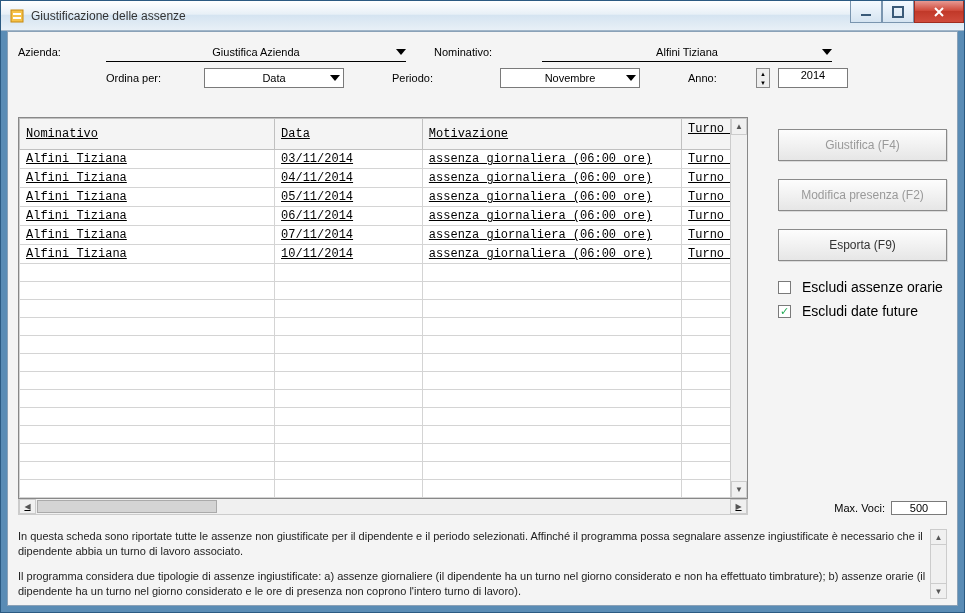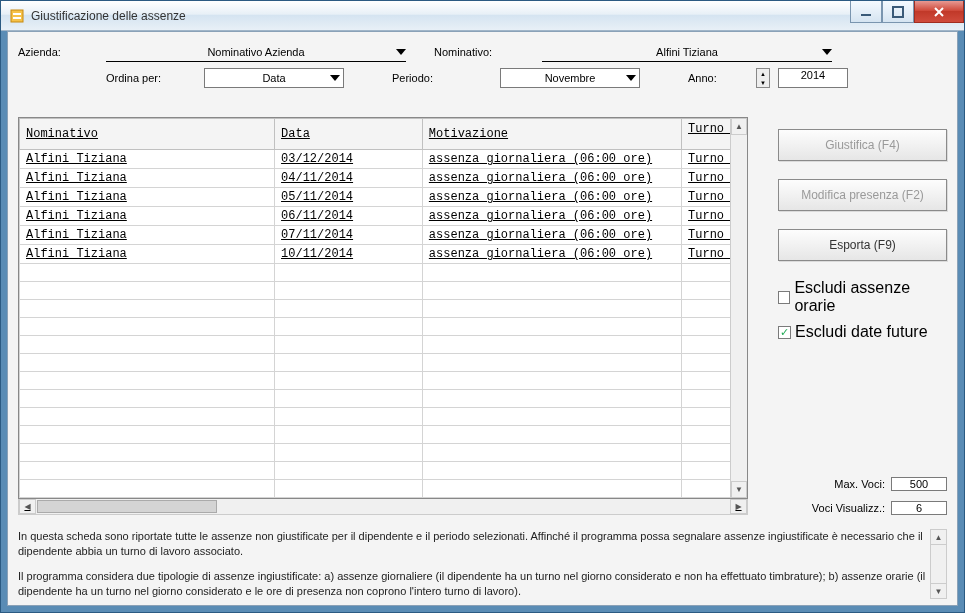--- a/index.html
+++ b/index.html
@@ -37,21 +37,21 @@
   .vscroll { position: absolute; right: 0; top: 0; bottom: 0; width: 17px; background: #f0f0f0; border-left: 1px solid #ccc; }
   .vscroll .arrow { height: 17px; display: flex; align-items: center; justify-content: center; background: #f0f0f0; border: 1px solid #ccc; font-size: 8px; color: #555; }
   .vscroll .arrow.down { position: absolute; bottom: 0; left: 0; right: 0; }
   .hscroll { height: 17px; background: #f0f0f0; border: 1px solid #ccc; display: flex; align-items: center; margin-top: -1px; }
   .hscroll .arrow { width: 17px; height: 15px; display: flex; align-items: center; justify-content: center; font-size: 8px; color: #555; border: 1px solid #ccc; }
   .hscroll .thumb { width: 180px; height: 13px; background: #d4d4d4; border: 1px solid #aaa; margin-left: 1px; }
 
   .sidebar { flex: 1; padding-left: 30px; padding-top: 12px; display: flex; flex-direction: column; gap: 18px; }
   .btn { height: 32px; border: 1px solid #8a8a8a; background: linear-gradient(to bottom, #fdfdfd, #e6e6e6); display: flex; align-items: center; justify-content: center; font-size: 12px; color: #333; box-shadow: 1px 1px 0 rgba(0,0,0,0.1); }
   .btn:disabled, .btn.disabled { color: #9a9a9a; }
-  .chk-row { display: flex; align-items: center; gap: 4px; font-size: 16px; }
+  .chk-row { display: flex; align-items: center; gap: 11px; font-size: 14px; }
   .chk { width: 13px; height: 13px; border: 1px solid #7a7a7a; background: #fff; display: inline-flex; align-items: center; justify-content: center; }
   .chk.checked::after { content: "✓"; font-size: 11px; color: #2a5; line-height: 1; }
   .field-row { display: flex; align-items: center; gap: 6px; font-size: 11px; justify-content: flex-end; }
   .txtbox { border: 1px solid #7a7a7a; background: #fff; width: 56px; height: 14px; display: flex; align-items: center; justify-content: center; }
 
   .footer { position: absolute; left: 10px; right: 28px; bottom: 6px; height: 70px; font-size: 11px; color: #222; line-height: 1.35; overflow: hidden; }
   .footer p { margin-bottom: 10px; }
   .footer-scroll { position: absolute; right: 10px; bottom: 6px; width: 17px; height: 70px; background: #f0f0f0; border: 1px solid #ccc; }
   .footer-scroll .arrow { height: 15px; display:flex; align-items:center; justify-content:center; font-size:8px; color:#555; border-bottom: 1px solid #ccc; }
   .footer-scroll .arrow.down { position:absolute; bottom:0; left:0; right:0; border-top:1px solid #ccc; border-bottom:none;}
@@ -86,21 +86,21 @@
           </svg>
         </div>
     </div>
   </div>
 
   <div class="client">
     <div class="filters">
       <div class="frow">
         <span class="flabel" style="width:80px">Azienda:</span>
         <div class="underline-combo" style="width:300px">
-          <span class="val">Nominativo Azienda</span>
+          <span class="val">Giustifica Azienda</span>
           <span class="triangle"></span>
         </div>
         <span class="flabel" style="width:100px; margin-left:20px">Nominativo:</span>
         <div class="underline-combo" style="width:290px">
           <span class="val">Alfini Tiziana</span>
           <span class="triangle"></span>
         </div>
       </div>
       <div class="frow">
         <span style="width:80px"></span>
@@ -133,21 +133,21 @@
                 <tr>
               <th style="width:260px">Nominativo</th>
               <th style="width:150px">Data</th>
               <th style="width:260px">Motivazione</th>
               <th style="width:65px"><span>Turno c</span><span style="float:right;font-size:9px">▲</span></th>
             </tr>
               </thead>
             <tbody id="gridbody">
                 <tr>
                   <td>Alfini Tiziana</td>
-                  <td>03/12/2014</td>
+                  <td>03/11/2014</td>
                   <td>assenza giornaliera (06:00 ore)</td>
                   <td>Turno 3</td>
                 </tr>
                 <tr>
                   <td>Alfini Tiziana</td>
                   <td>04/11/2014</td>
                   <td>assenza giornaliera (06:00 ore)</td>
                   <td>Turno 3</td>
                 </tr>
                 <tr>
@@ -281,26 +281,20 @@
             <span>Escludi date future</span>
           </div>
         </div>
         <div style="flex:1"></div>
         <div class="field-row">
           <span>Max. Voci:</span>
           <div class="txtbox">
               <span>500</span>
             </div>
         </div>
-        <div class="field-row" style="margin-top:-8px">
-          <span>Voci Visualizz.:</span>
-          <div class="txtbox">
-              <span>6</span>
-            </div>
-        </div>
       </div>
     </div>
 
     <div class="footer">
       <p>In questa scheda sono riportate tutte le assenze non giustificate per il dipendente e il periodo selezionati. Affinché il programma possa segnalare assenze ingiustificate è necessario che il dipendente abbia un turno di lavoro associato.</p>
       <p>Il programma considera due tipologie di assenze ingiustificate: a) assenze giornaliere (il dipendente ha un turno nel giorno considerato e non ha effettuato timbrature);  b) assenze orarie (il dipendente ha un turno nel giorno considerato e le ore di presenza non coprono l'intero turno di lavoro).</p>
     </div>
     <div class="footer-scroll">
       <div class="arrow">▲</div>
       <div class="arrow down">▼</div>

